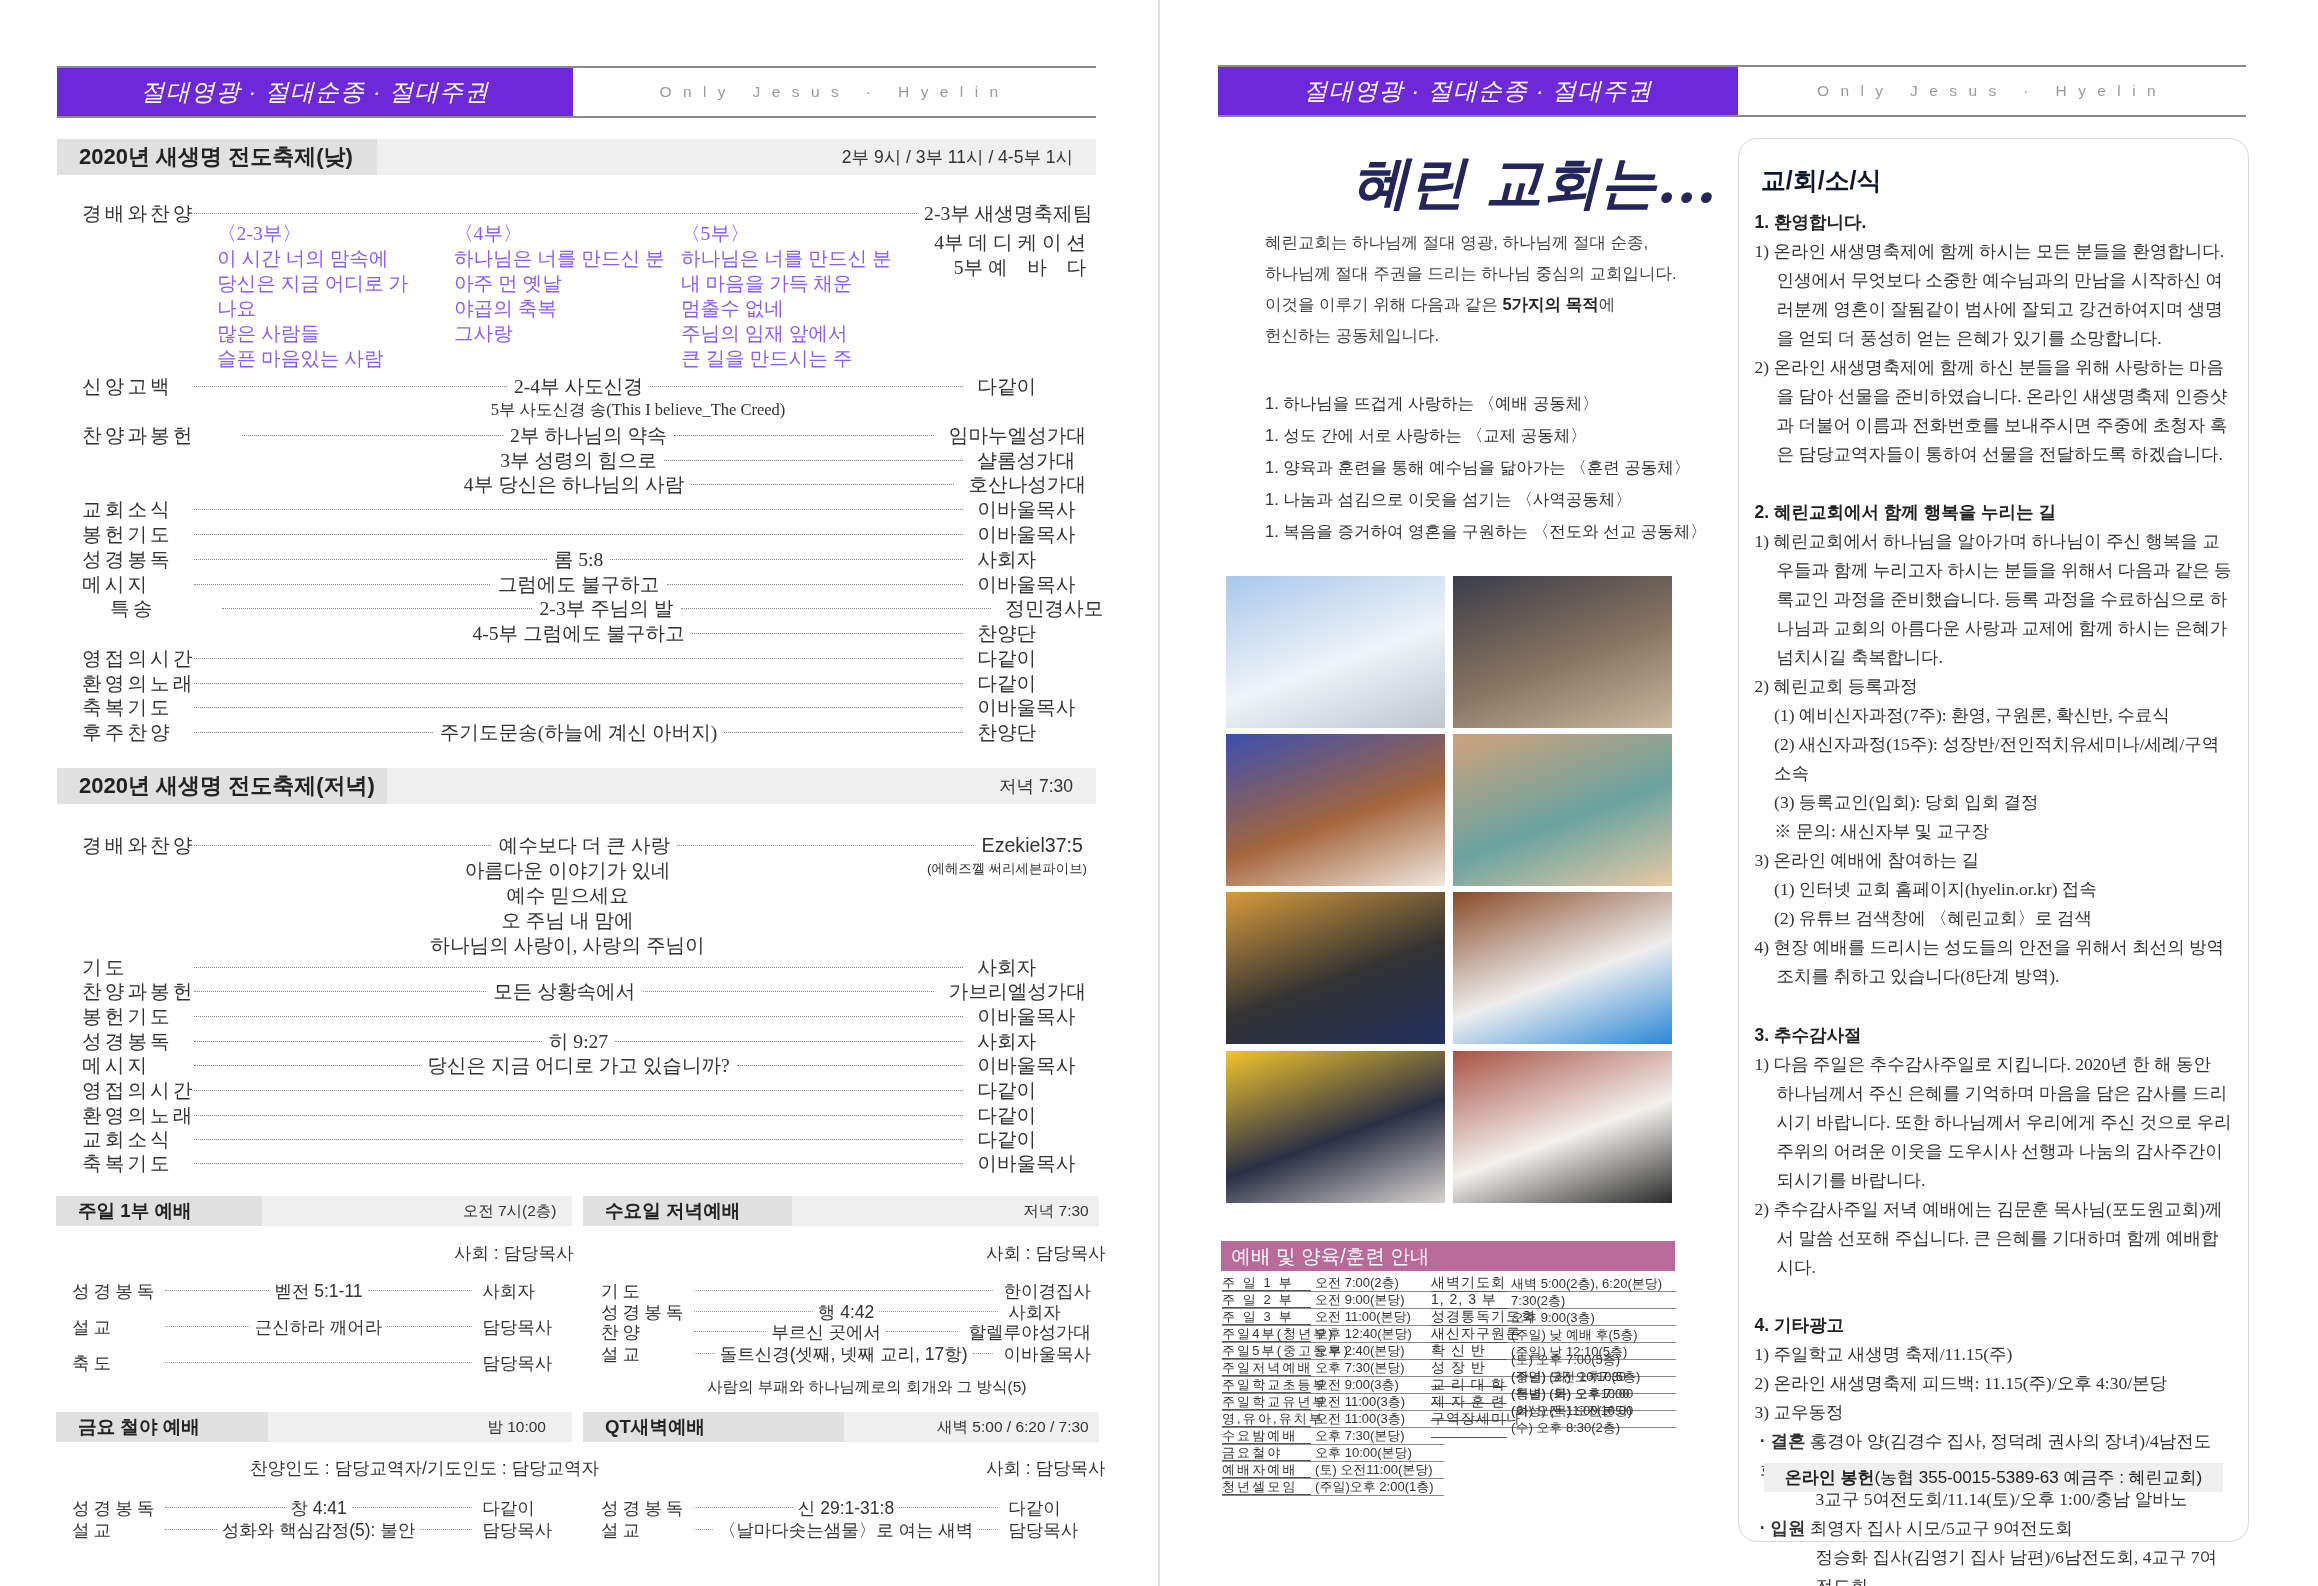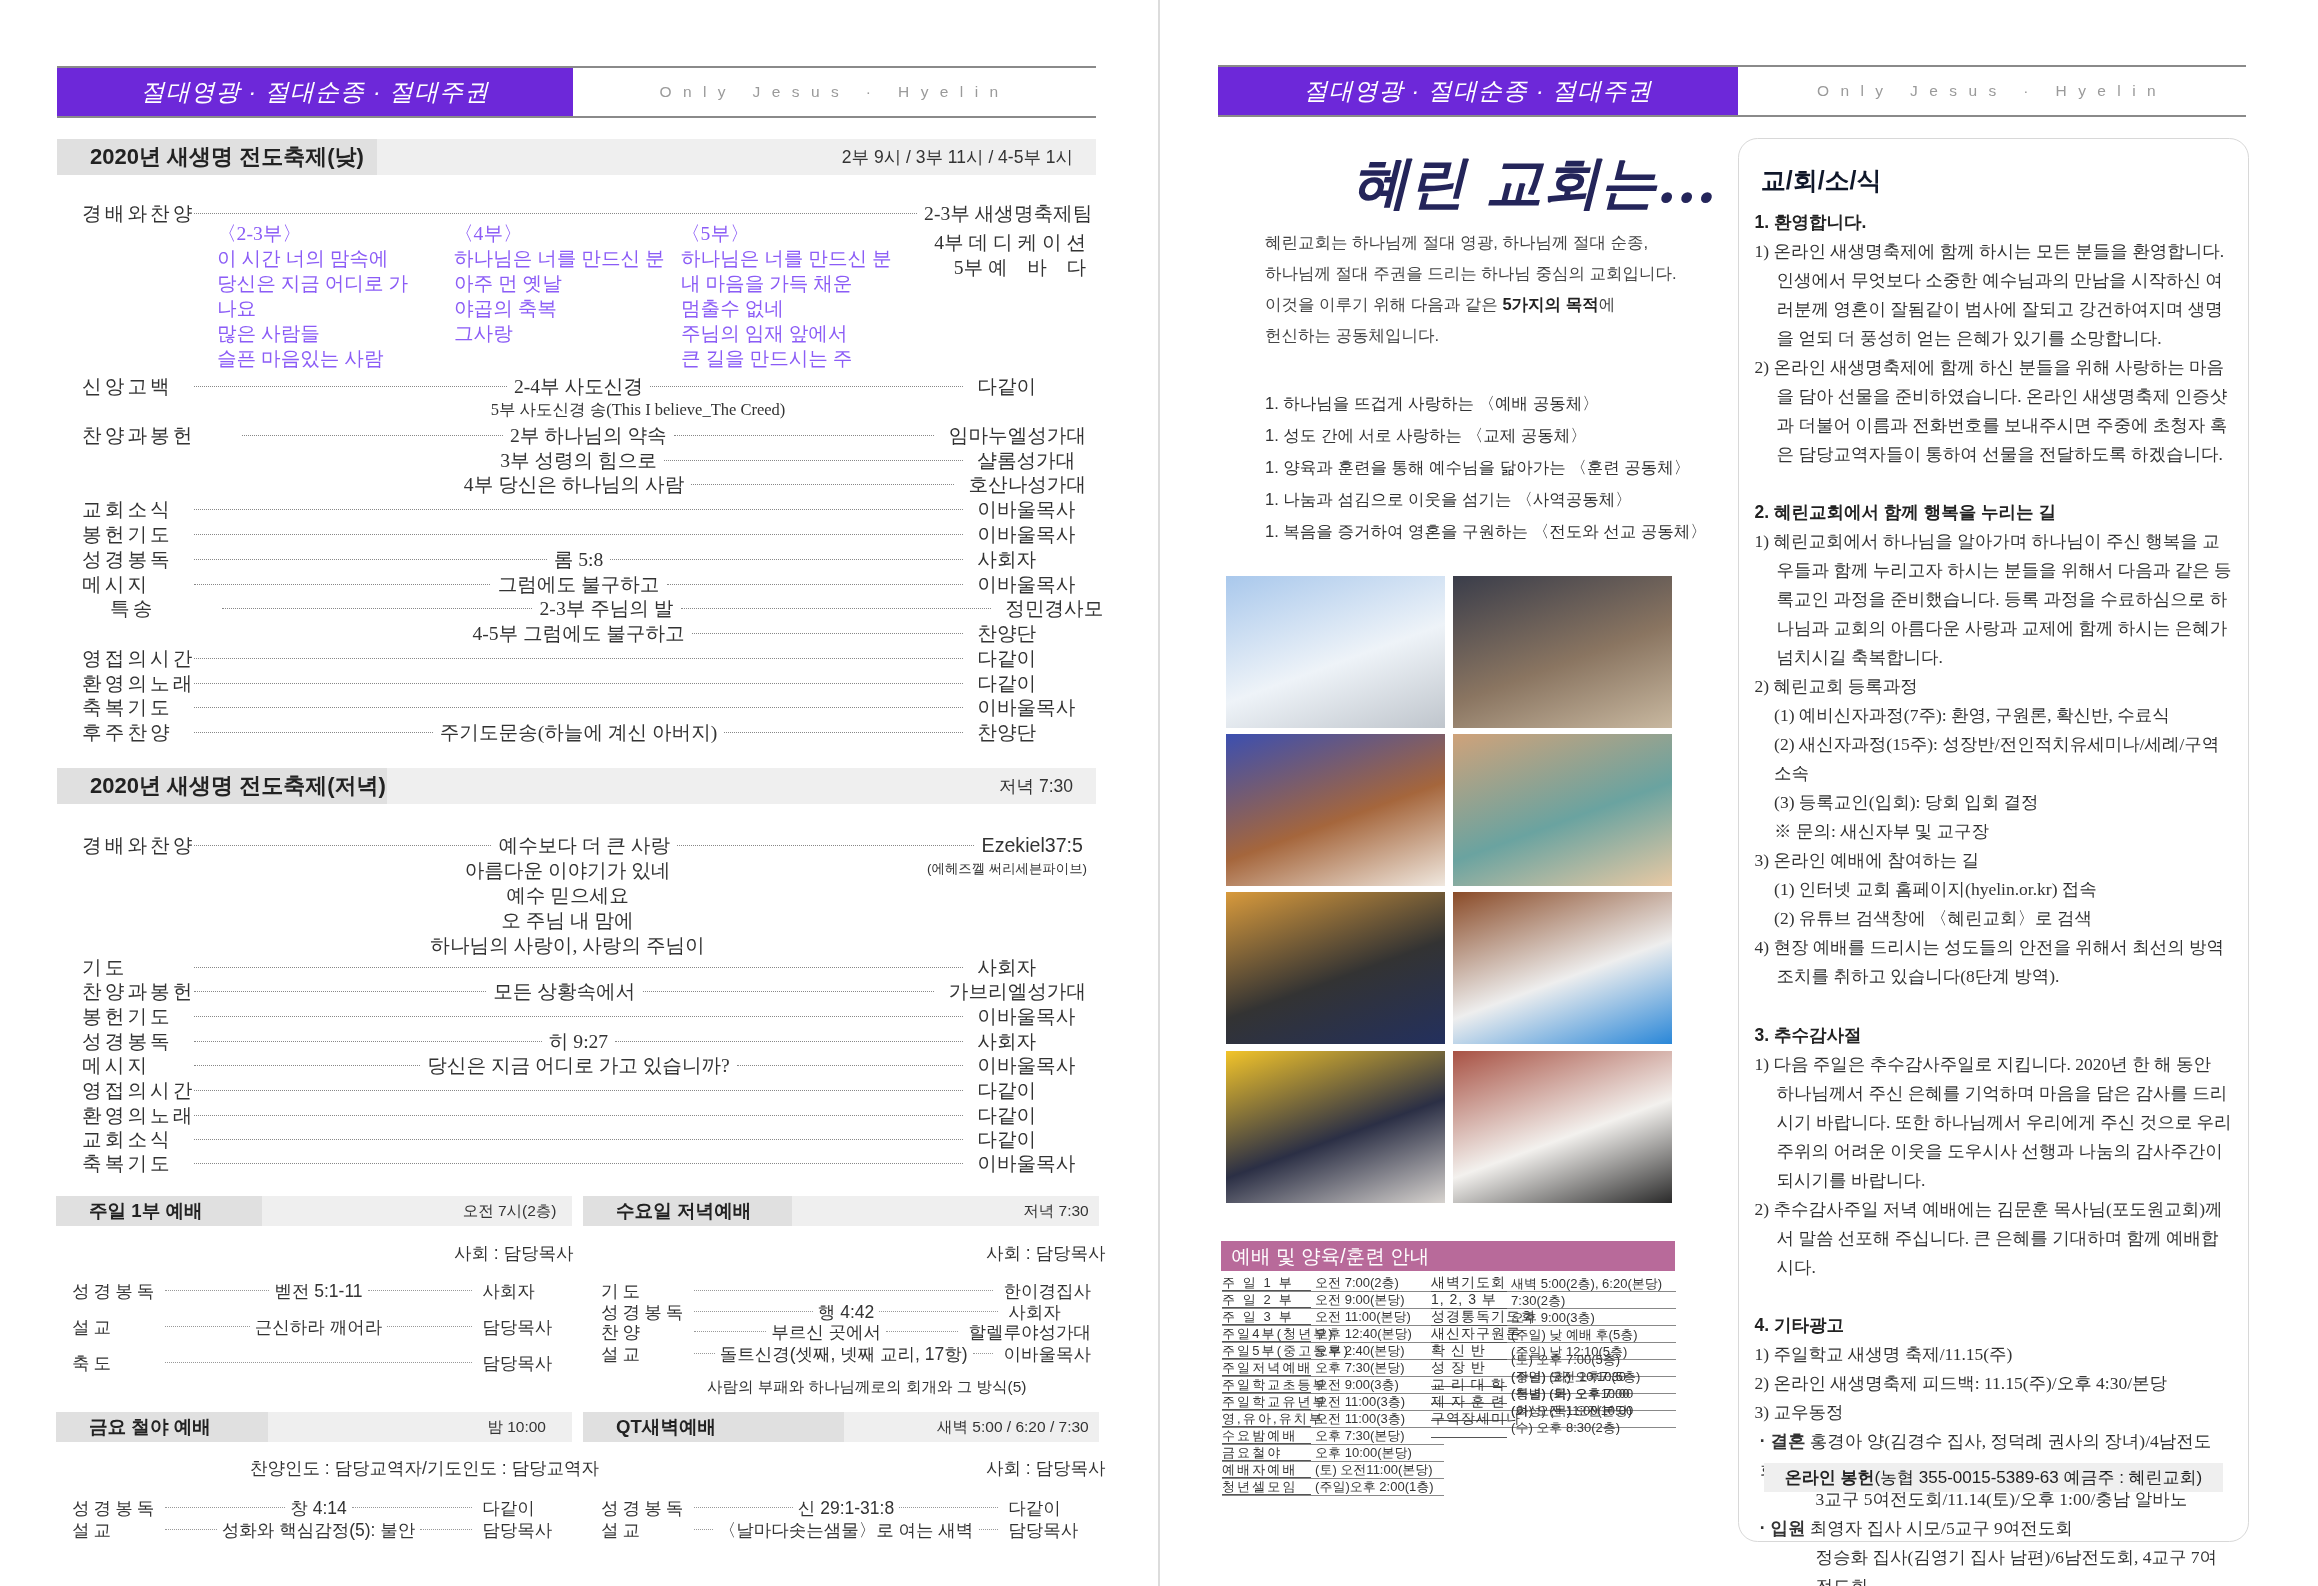--- a/index.html
+++ b/index.html
@@ -8,21 +8,21 @@
   .abs { position: absolute; }
   .page-divider { position: absolute; left: 1158px; top: 0; width: 1.5px; height: 1587px; background: #dcdcdc; }
 
   
   .hdr { position: absolute; height: 52px; border-top: 2.6px solid #8a8a8a; border-bottom: 2.6px solid #8a8a8a; display: flex; }
   .hdr .motto { background: #6d28d9; color: #fff; display: flex; align-items: center; justify-content: center; font-size: 24px; font-family: Liberation Sans, sans-serif; font-style: italic; letter-spacing: 1px; }
   .hdr .only { flex: 1; display: flex; align-items: center; justify-content: center; color: #9a9a9a; font-size: 15.5px; letter-spacing: 11.4px; font-family: "Liberation Sans", sans-serif; font-weight: 300; }
 
   
   .sec { position: absolute; height: 36px; background: #efefef; display: flex; align-items: center; }
-  .sec .t { height: 100%; background: #e0e0e0; display: flex; align-items: center; padding-left: 33px; font-size: 22px; font-weight: bold; color: #222; font-family: "Liberation Sans", sans-serif; }
+  .sec .t { height: 100%; background: #e0e0e0; display: flex; align-items: center; padding-left: 22px; font-size: 22px; font-weight: bold; color: #222; font-family: "Liberation Sans", sans-serif; }
   .sec .r { flex: 1; text-align: right; padding-right: 23px; font-size: 17.5px; color: #333; font-family: "Liberation Sans", sans-serif; }
 
   
   .row { position: absolute; display: flex; align-items: center; height: 24px; font-size: 19.6px; color: #333; font-family: "Liberation Serif", serif; }
   .row .lbl { width: 108px; letter-spacing: 3.1px; white-space: nowrap; }
   .row .mid { flex: 1; display: flex; align-items: center; }
   .row .dots { flex: 1; border-bottom: 1.5px dotted #888; height: 0; margin: 0 4.1px; }
   .row .txt { white-space: nowrap; padding: 0 3.1px; }
   .row .who { min-width: 119px; text-align: justify; text-align-last: justify; white-space: nowrap; padding-left: 10.3px; }
   .center-line { position: absolute; text-align: center; font-size: 19.6px; font-family: "Liberation Serif", serif; color: #333; white-space: nowrap; }
@@ -409,21 +409,21 @@
         <span class="dots"></span>
         <span class="txt">돌트신경(셋째, 넷째 교리, 17항)</span>
         <span class="dots"></span>
       </span>
       <span class="who">이바울목사</span>
     </div>
     <div class="srow" style="left: 72px; top: 1496px; width: 493px;">
       <span class="lbl">성경봉독</span>
       <span class="mid" style="flex: 1 1 0%; display: flex; align-items: center;">
         <span class="dots"></span>
-        <span class="txt">창 4:14</span>
+        <span class="txt">창 4:41</span>
         <span class="dots"></span>
       </span>
       <span class="who">다같이</span>
     </div>
     <div class="srow" style="left: 72px; top: 1518px; width: 493px;">
       <span class="lbl">설교</span>
       <span class="mid" style="flex: 1 1 0%; display: flex; align-items: center;">
         <span class="dots"></span>
         <span class="txt">성화와 핵심감정(5): 불안</span>
         <span class="dots"></span>

